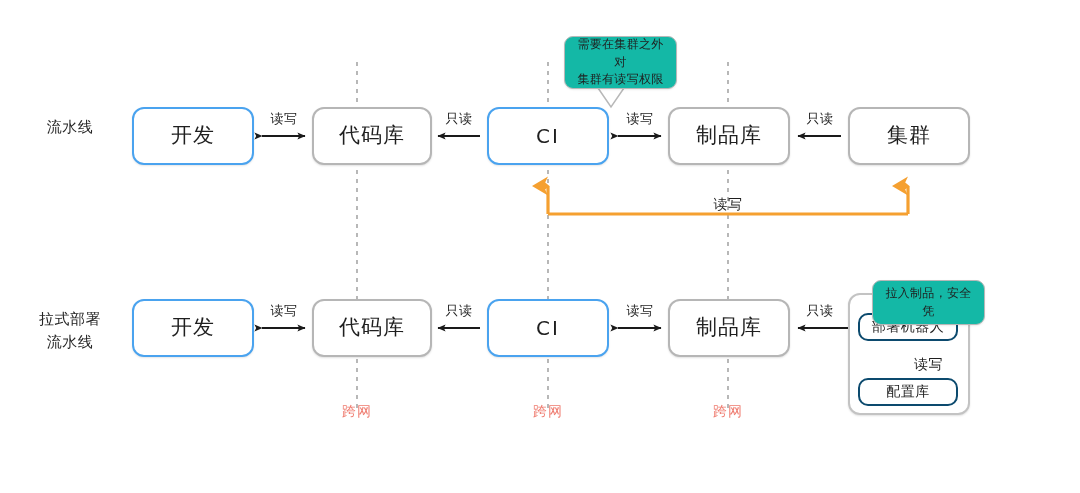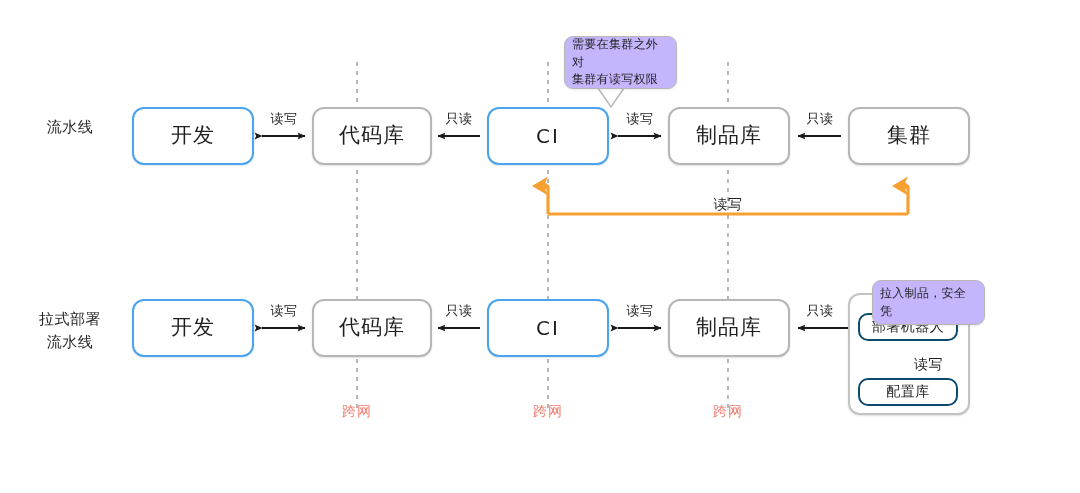--- a/index.html
+++ b/index.html
@@ -64,25 +64,25 @@
   .netlabel{
     position:absolute;
     font-family:"DejaVu Sans","Liberation Sans",sans-serif;
     font-size:14px;color:#ef7b6f;letter-spacing:1px;white-space:nowrap;
     text-align:center;
   }
 
   
   .callout{
     position:absolute;box-sizing:border-box;
-    border:1.5px solid #b8b8b8;border-radius:9px;background:#c4b5fd;
+    border:1.5px solid #b8b8b8;border-radius:9px;background:#14b8a6;
     font-family:"DejaVu Sans","Liberation Sans",sans-serif;
     font-size:12px;color:#1f1f1f;line-height:1.45;letter-spacing:.3px;
     display:flex;align-items:center;justify-content:center;
-    padding:0 7px;
+    text-align:center;padding:0 7px;
     box-shadow:0 1px 2px rgba(0,0,0,.08);
   }
 </style>
 </head>
 <body>
 
 <div id="canvas">
 
   <svg class="layer" width="1080" height="493" viewBox="0 0 1080 493">
     <defs>

